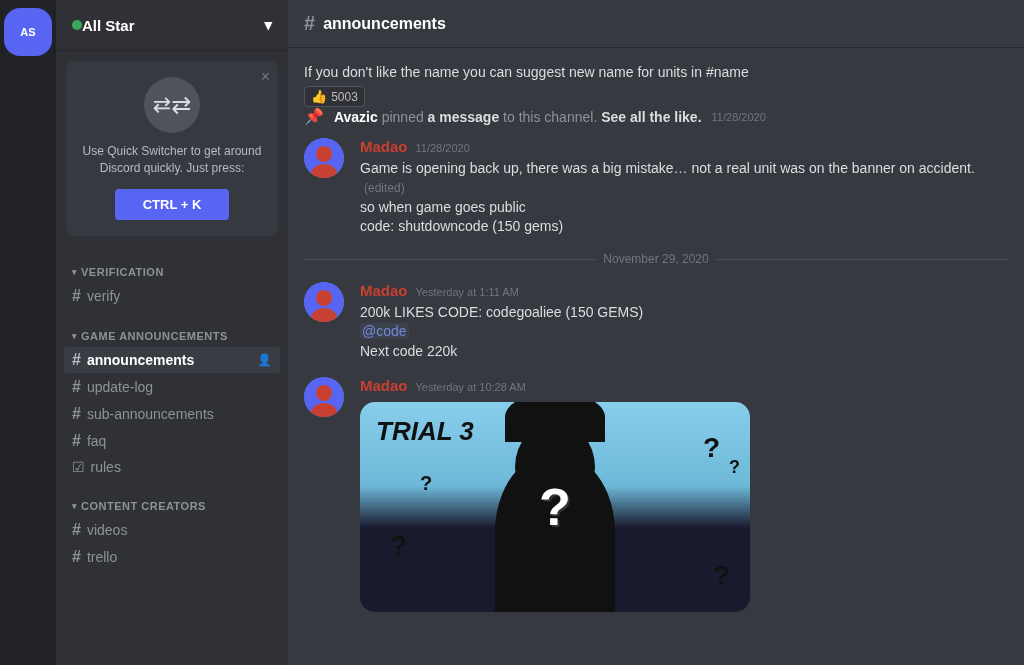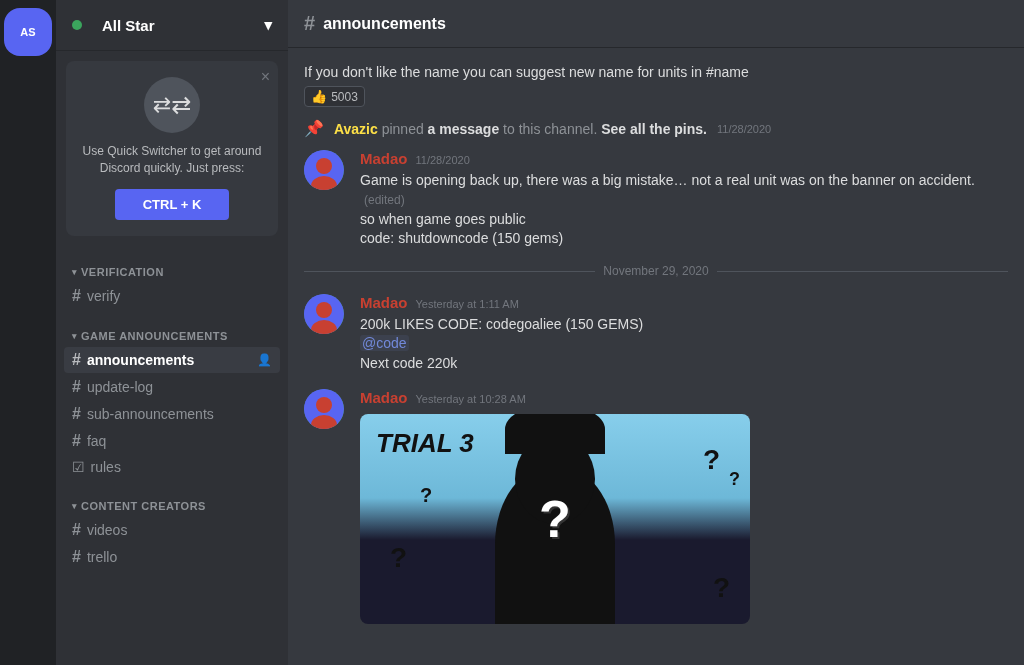--- a/index.html
+++ b/index.html
@@ -61,21 +61,21 @@
       justify-content: space-between;
       font-weight: 600;
       font-size: 15px;
       color: #fff;
       cursor: pointer;
       flex-shrink: 0;
     }
     .sidebar-header-title {
       display: flex;
       align-items: center;
-      gap: 20px;
+      gap: 0;
     }
     .server-dot {
       width: 10px;
       height: 10px;
       background: #3ba55d;
       border-radius: 50%;
     }
 
     
     .quick-switcher-popup {
@@ -331,21 +331,21 @@
     
     .pin-icon {
       font-size: 16px;
       color: #72767d;
     }
     .system-msg-text {
       font-size: 14px;
       color: #8e9297;
     }
     .system-msg-text .highlight {
-      color: #fde047;
+      color: #ffffff;
       font-weight: 600;
     }
     .system-msg-text .link {
       font-weight: 700;
       color: #dcddde;
       cursor: pointer;
     }
     .system-timestamp {
       font-size: 11px;
       color: #72767d;
@@ -355,21 +355,21 @@
     .message-image {
       margin-top: 8px;
       border-radius: 4px;
       overflow: hidden;
       max-width: 400px;
     }
     .trial-image {
       width: 390px;
       height: 210px;
       background: linear-gradient(180deg, #87ceeb 0%, #6db8d8 40%, #1a1a2e 60%);
-      border-radius: 8px;
+      border-radius: 15px;
       position: relative;
       overflow: hidden;
       display: flex;
       align-items: flex-end;
     }
     .trial-silhouette {
       position: absolute;
       bottom: 0;
       left: 50%;
       transform: translateX(-50%);
@@ -432,21 +432,20 @@
 
     
     .messages-area::-webkit-scrollbar { width: 6px; }
     .messages-area::-webkit-scrollbar-track { background: transparent; }
     .messages-area::-webkit-scrollbar-thumb { background: #202225; border-radius: 3px; }
 
     .channel-sidebar::-webkit-scrollbar { width: 4px; }
     .channel-sidebar::-webkit-scrollbar-thumb { background: #202225; }
 
     .initial-message {
-      margin-bottom: 12px;
     }
     .initial-text {
       color: #dcddde;
       font-size: 14px;
     }
   </style>
 </head>
 <body>
 
 <div class="server-bar">
@@ -547,21 +546,21 @@
       </div>
     </div>
 
     <div class="message-row system-row">
       <span class="pin-icon">📌</span>
       <div class="system-msg-text">
         <span class="highlight">Avazic</span>
         <span> pinned </span>
         <span class="link">a message</span>
         <span> to this channel. </span>
-        <span class="link">See all the pins.</span>
+        <span class="link">See all the like.</span>
       </div>
       <span class="system-timestamp">11/28/2020</span>
     </div>
 
     <div class="message-row">
       <div class="avatar avatar-madao">
         <svg width="40" height="40" viewBox="0 0 40 40" xmlns="http://www.w3.org/2000/svg">
           <circle cx="20" cy="20" r="20" fill="#5865f2"></circle>
           <circle cx="20" cy="16" r="8" fill="#c84031"></circle>
           <ellipse cx="20" cy="36" rx="13" ry="10" fill="#c84031"></ellipse>

